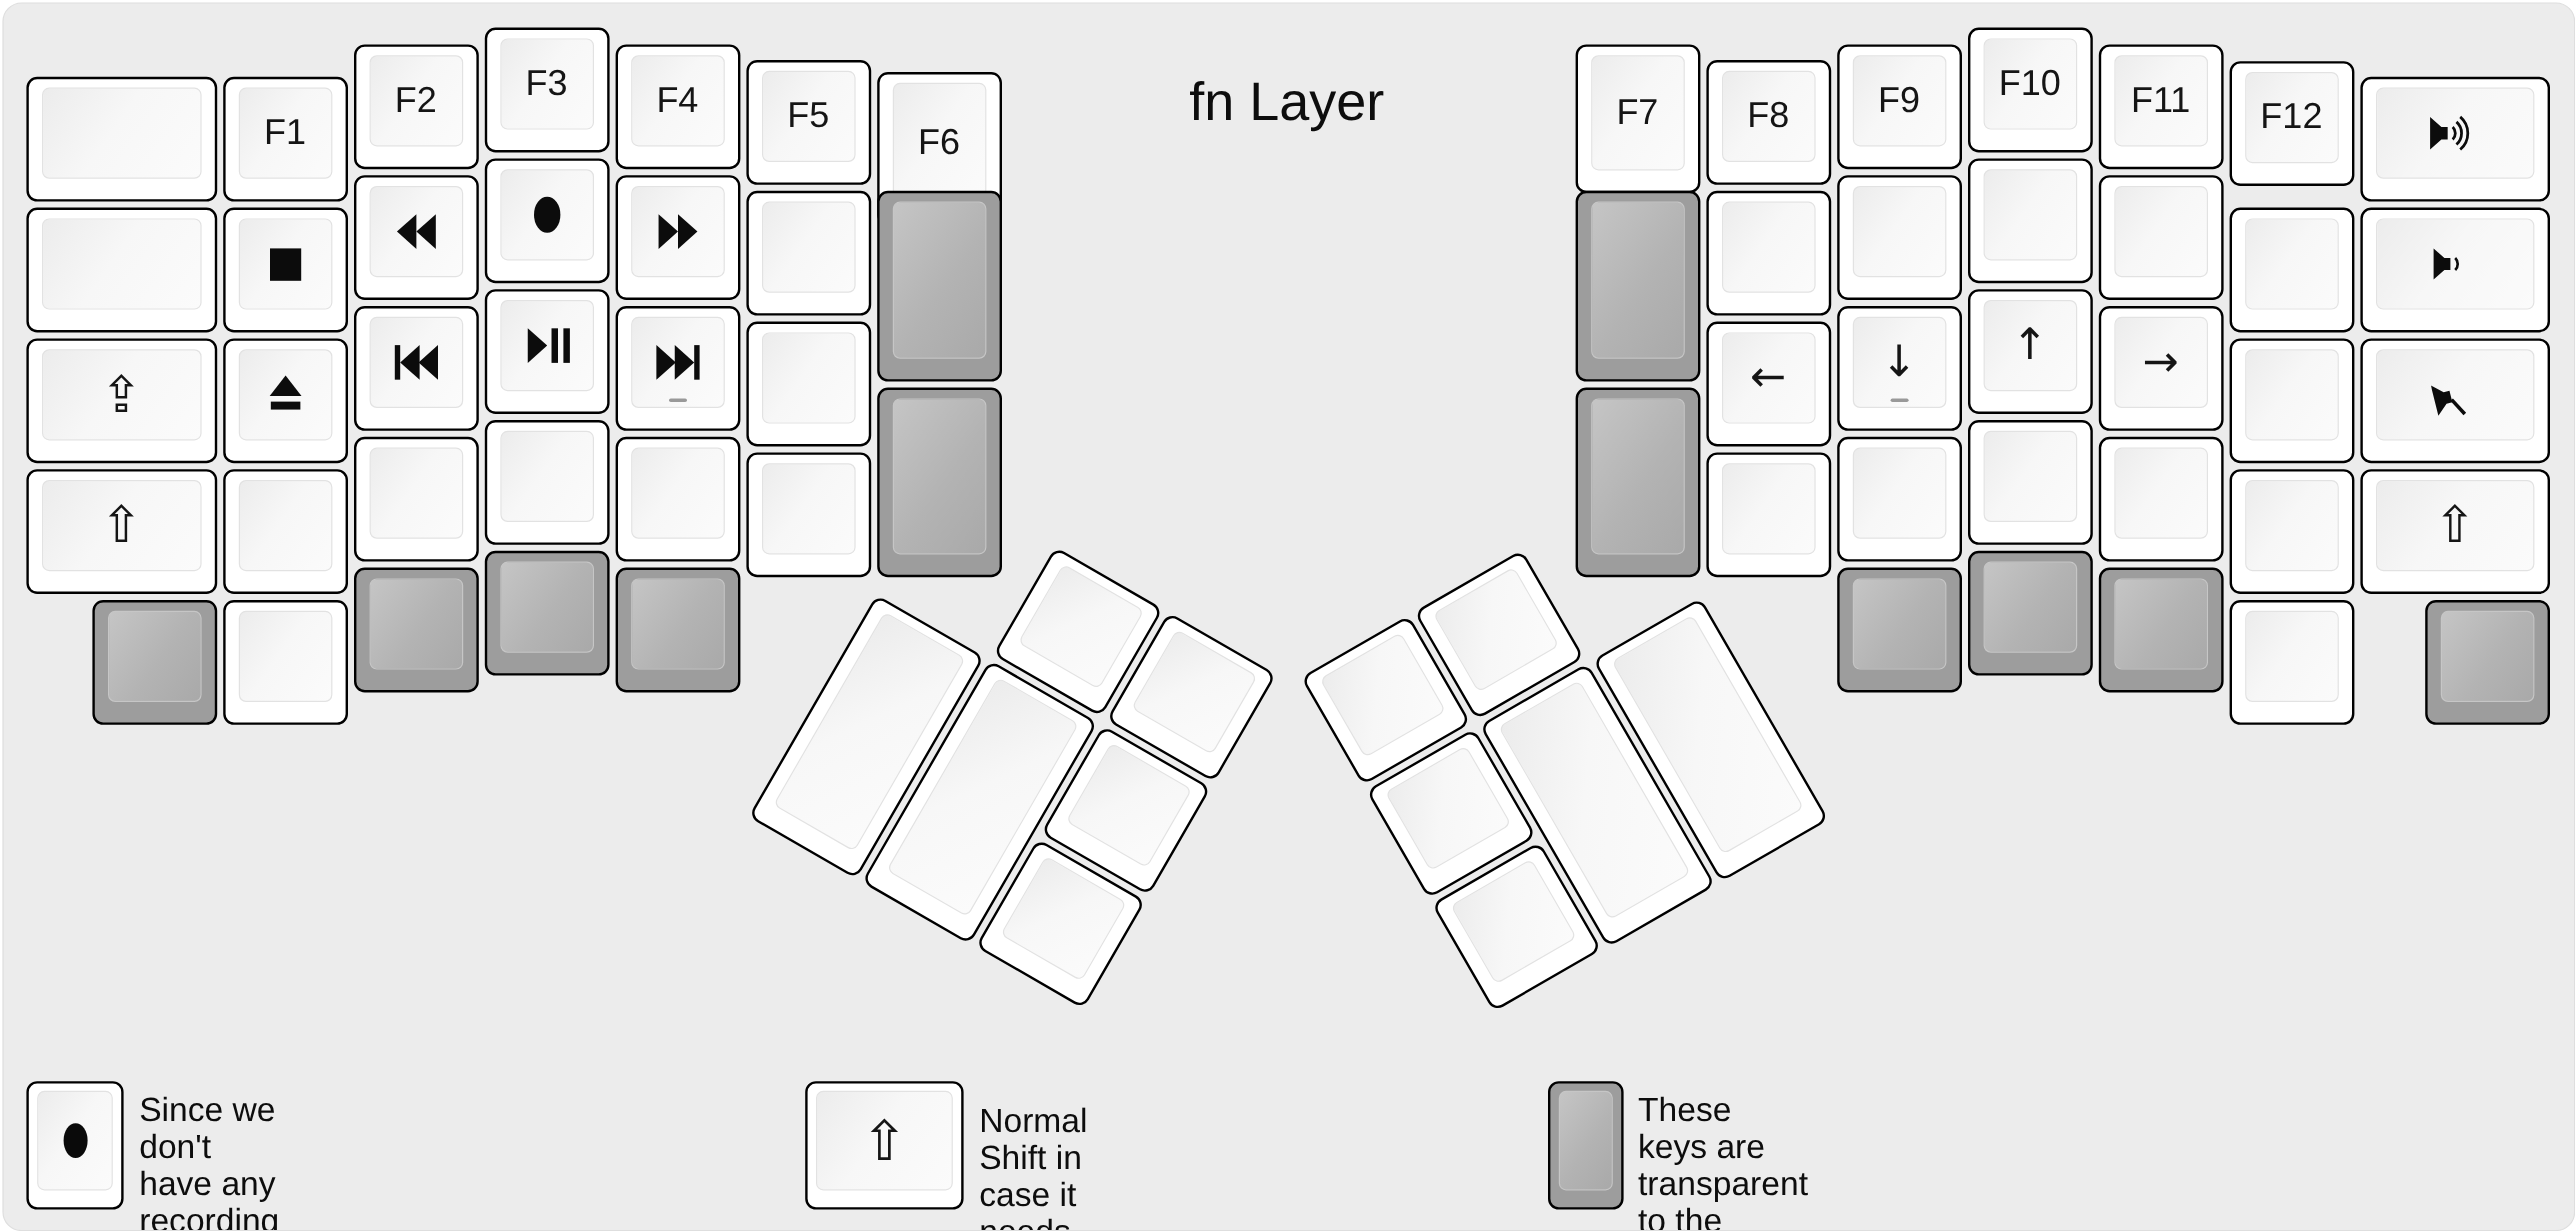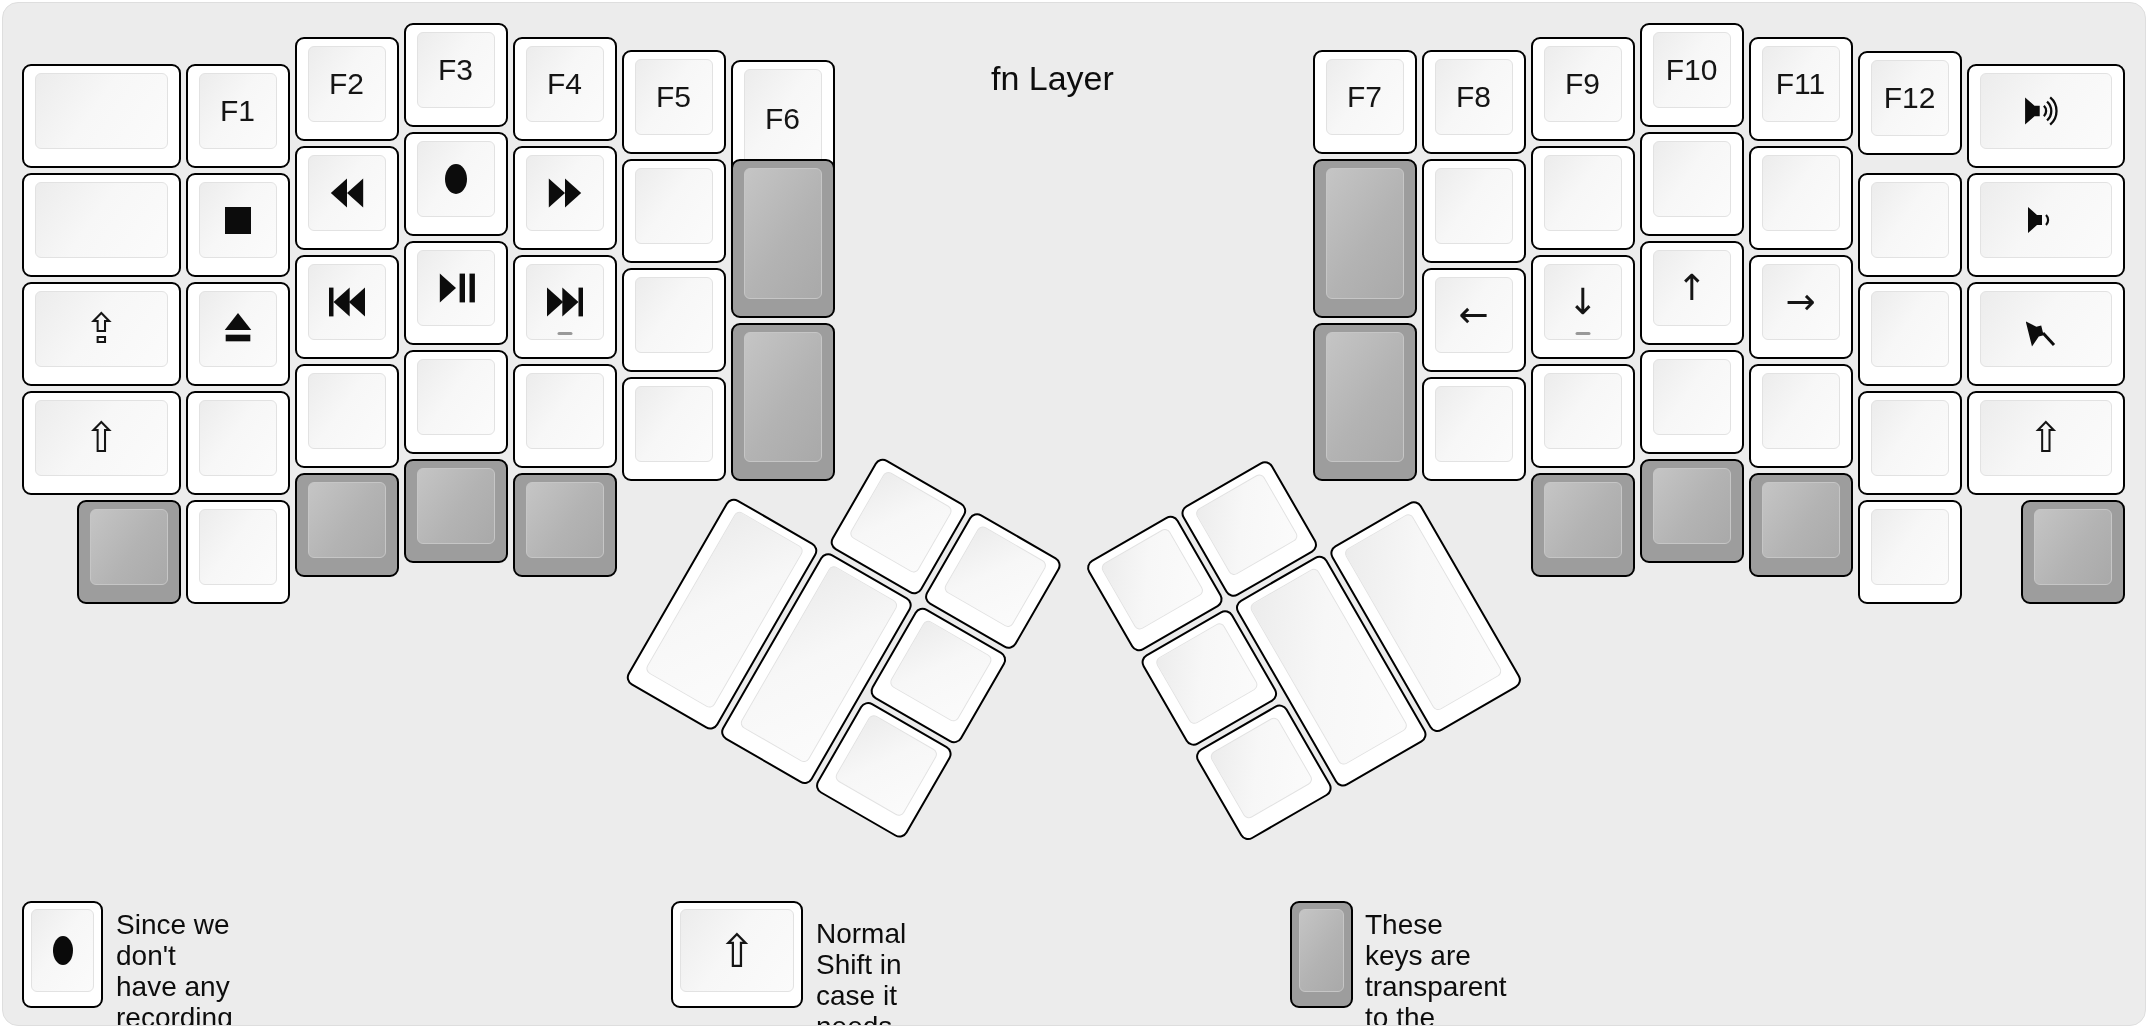--- a/index.html
+++ b/index.html
@@ -1,19 +1,19 @@
 <!DOCTYPE html>
 <html><head>
 <meta charset="utf-8">
 <style>
   html,body{margin:0;padding:0;background:#ffffff;width:2146px;height:1026px;
     font-family:"Liberation Sans",sans-serif;}
   #frame{position:absolute;left:2px;top:2px;width:2142px;height:1022px;
     background:#ececec;border-radius:16px;border:1px solid #dedede;overflow:hidden;}
-  #title{position:absolute;left:988px;top:56px;font-size:34px;color:#0d0d0d;
+  #title{position:absolute;left:988px;top:56px;font-size:45px;color:#0d0d0d;
     letter-spacing:0px;}
   .key{position:absolute;box-sizing:border-box;background:#ffffff;
     border:2.5px solid #000;border-radius:9px;}
   .key .top{position:absolute;left:11px;right:11px;top:7px;bottom:17px;
     border-radius:6px;border:1px solid #e2e2e2;
     background:linear-gradient(125deg,#ececec 0%,#f7f7f7 45%,#fbfbfb 100%);
     display:flex;align-items:center;justify-content:center;}
   .key.gray{background:#9d9d9d;}
   .key.gray .top{border:1px solid #c6c6c6;
     background:linear-gradient(125deg,#c5c5c5 0%,#b3b3b3 55%,#a9a9a9 100%);}
@@ -249,21 +249,21 @@
       </div>
       <div class="key gray" style="left: 291.5px; top: 469.5px; width: 104px; height: 104px;">
         <div class="top"></div>
       </div>
       <div class="key gray" style="left: 400.5px; top: 456px; width: 104px; height: 104px;">
         <div class="top"></div>
       </div>
       <div class="key gray" style="left: 509.5px; top: 469.5px; width: 104px; height: 104px;">
         <div class="top"></div>
       </div>
-      <div class="key" style="left: 1309.5px; top: 47px; width: 104px; height: 104px; text-align: right;">
+      <div class="key" style="left: 1309.5px; top: 34px; width: 104px; height: 124px; text-align: right;">
         <div class="top">
           <span class="klabel">F7</span>
         </div>
       </div>
       <div class="key gray" style="left: 1309.5px; top: 156px; width: 104px; height: 158.5px;">
         <div class="top"></div>
       </div>
       <div class="key gray" style="left: 1309.5px; top: 319.5px; width: 104px; height: 158.5px;">
         <div class="top"></div>
       </div>

